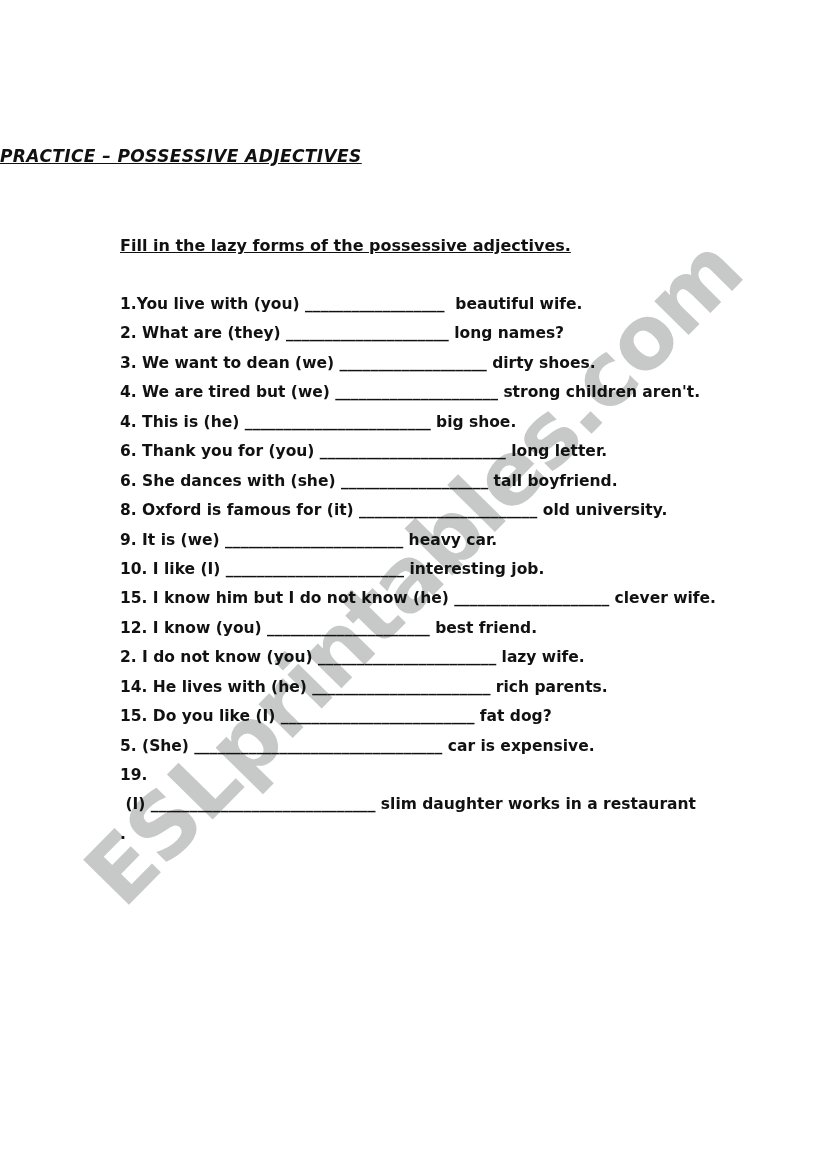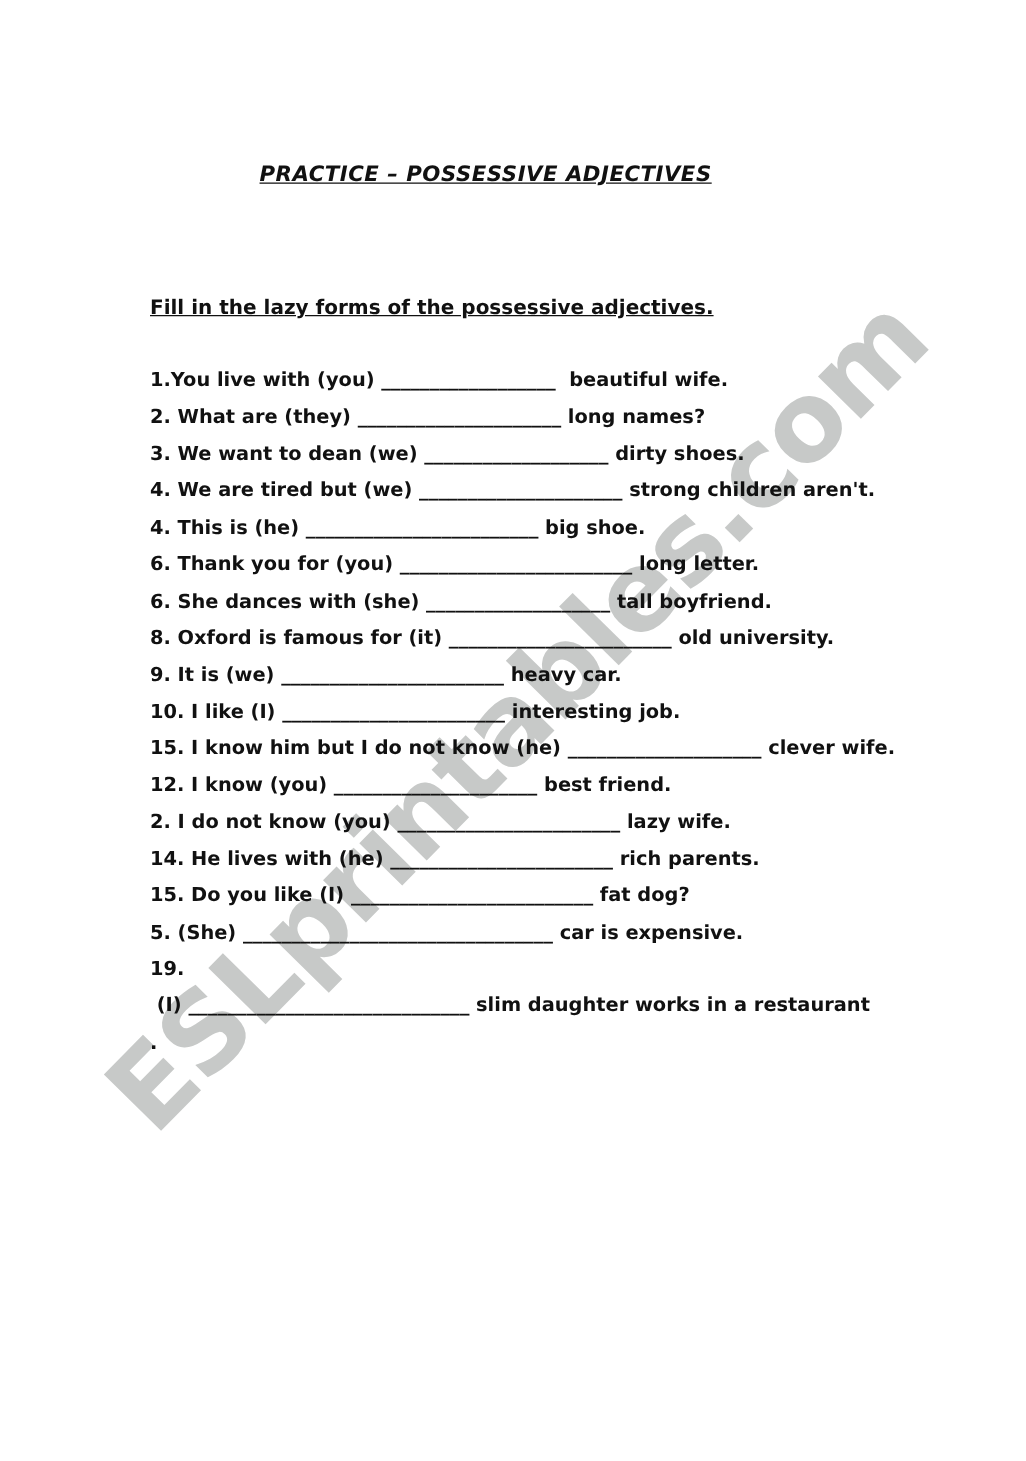--- a/index.html
+++ b/index.html
@@ -35,24 +35,24 @@
     z-index: 1;
     user-select: none;
   }
   .content {
     position: absolute;
     inset: 0;
     z-index: 2;
   }
   .title {
     position: absolute;
-    top: 130px;
+    top: 146px;
     left: 0;
     width: 777px;
-    text-align: center;
+    text-align: left;
     font-size: 17px;
     font-weight: bold;
     font-style: italic;
     text-decoration: underline;
     letter-spacing: 0.4px;
     white-space: pre;
   }
   .instruction {
     position: absolute;
     top: 236px;

